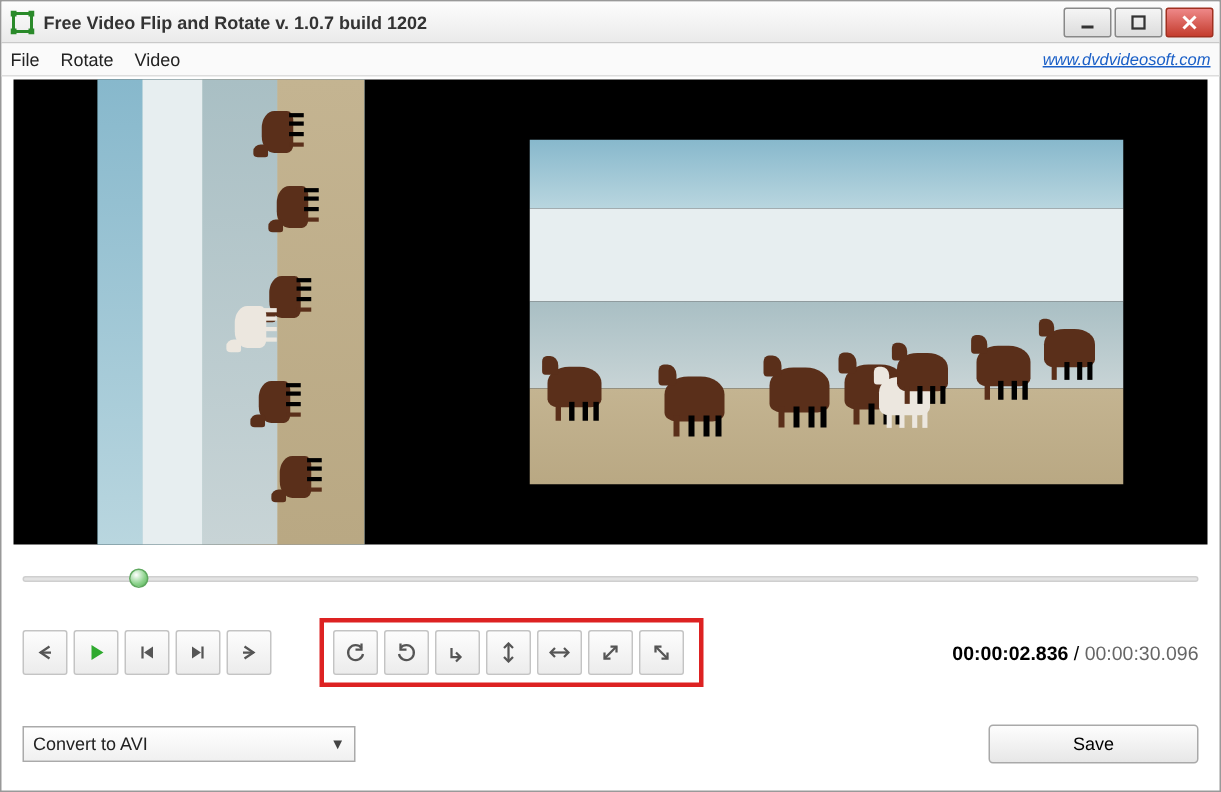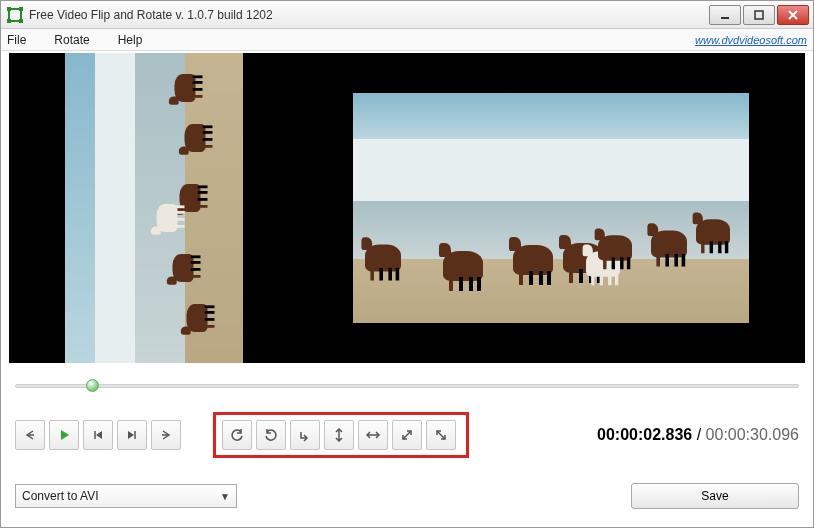--- a/index.html
+++ b/index.html
@@ -16,40 +16,40 @@
   .titlebar {
     height: 28px;
     background: linear-gradient(#fdfdfd, #eaeaea);
     border-bottom: 1px solid #c9c9c9;
     display: flex;
     align-items: center;
     padding: 0 2px 0 6px;
     gap: 6px;
   }
   .titlebar .app-icon svg { display:block; }
-  .titlebar .title { color:#333; }
+  .titlebar .title { color:#333;font-weight:bold; }
   .titlebar .spacer { flex:1; }
   .win-btns { display:flex; gap:0; margin-right:2px;}
   .win-btn {
     width: 32px; height:20px;
     border:1px solid #888;
     background: linear-gradient(#f5f5f5,#dcdcdc);
     border-radius:2px;
     margin-left:2px;
     display:flex; align-items:center; justify-content:center;
   }
   .win-btn.close { background: linear-gradient(#e88,#c43c2d); border-color:#a03020;}
   .win-btn svg { display:block; }
   
   .menubar {
     height: 22px;
     display:flex;
     align-items:center;
     padding: 0 6px;
-    gap: 28px;
+    gap: 14px;
     border-bottom:1px solid #ddd;
     background:#fafafa;
   }
   .menubar .menu-item { color:#222; cursor:default;}
   .menubar .spacer { flex:1; }
   .menubar a { color:#1a5fc7; text-decoration:underline; font-size:11px;font-style:italic;}
   
   .preview-area {
     margin: 2px 8px 0 8px;
     height: 310px;
@@ -153,21 +153,21 @@
   }
   .btn.play { color:#2faa2f; }
   .btn svg { display:block; }
   .transform-group {
     border:3px solid #d22;
     padding:5px 6px;
     display:flex;
     margin-left: 28px;
   }
   .spacer-flex { flex:1; }
-  .time { font-size:16px; color:#000;text-align:right; }
+  .time { font-size:13px; color:#000;text-align:right; }
   .time .cur { font-weight:bold; }
   .time .tot { color:#666; }
   
   .bottom-row {
     display:flex;
     align-items:center;
     margin: 26px 14px 0 14px;
     gap: 7px;
   }
   .combo {
@@ -175,21 +175,21 @@
     border:1px solid #aaa;
     background:linear-gradient(#fff,#f0f0f0);
     display:flex; align-items:center;
     padding: 0 6px;
     font-size:12px;
     color:#222;
     justify-content:space-between;
   }
   .combo .chev { font-size:10px; color:#444;}
   .save-btn {
-    width: 168px; height:26px;
+    width: 140px; height:26px;
     border:1px solid #a9a9a9;
     background:linear-gradient(#fdfdfd,#e7e7e7);
     border-radius:3px;
     text-align:center;
     line-height:24px;
     font-size:12px;
   }
 </style>
 </head>
 <body>
@@ -222,21 +222,21 @@
           <line x1="2" y1="2" x2="10" y2="10" stroke="#fff" stroke-width="2"></line>
           <line x1="10" y1="2" x2="2" y2="10" stroke="#fff" stroke-width="2"></line>
         </svg>
     </div>
   </div>
 </div>
 
 <div class="menubar">
   <span class="menu-item">File</span>
   <span class="menu-item">Rotate</span>
-  <span class="menu-item">Help</span>
+  <span class="menu-item">Video</span>
   <span class="spacer"></span>
   <a href="#">www.dvdvideosoft.com</a>
 </div>
 
 <div class="preview-area">
   <div class="pane-left">
     <div class="sky"></div>
       <div class="surf"></div>
       <div class="wet"></div>
       <div class="sand"></div>

